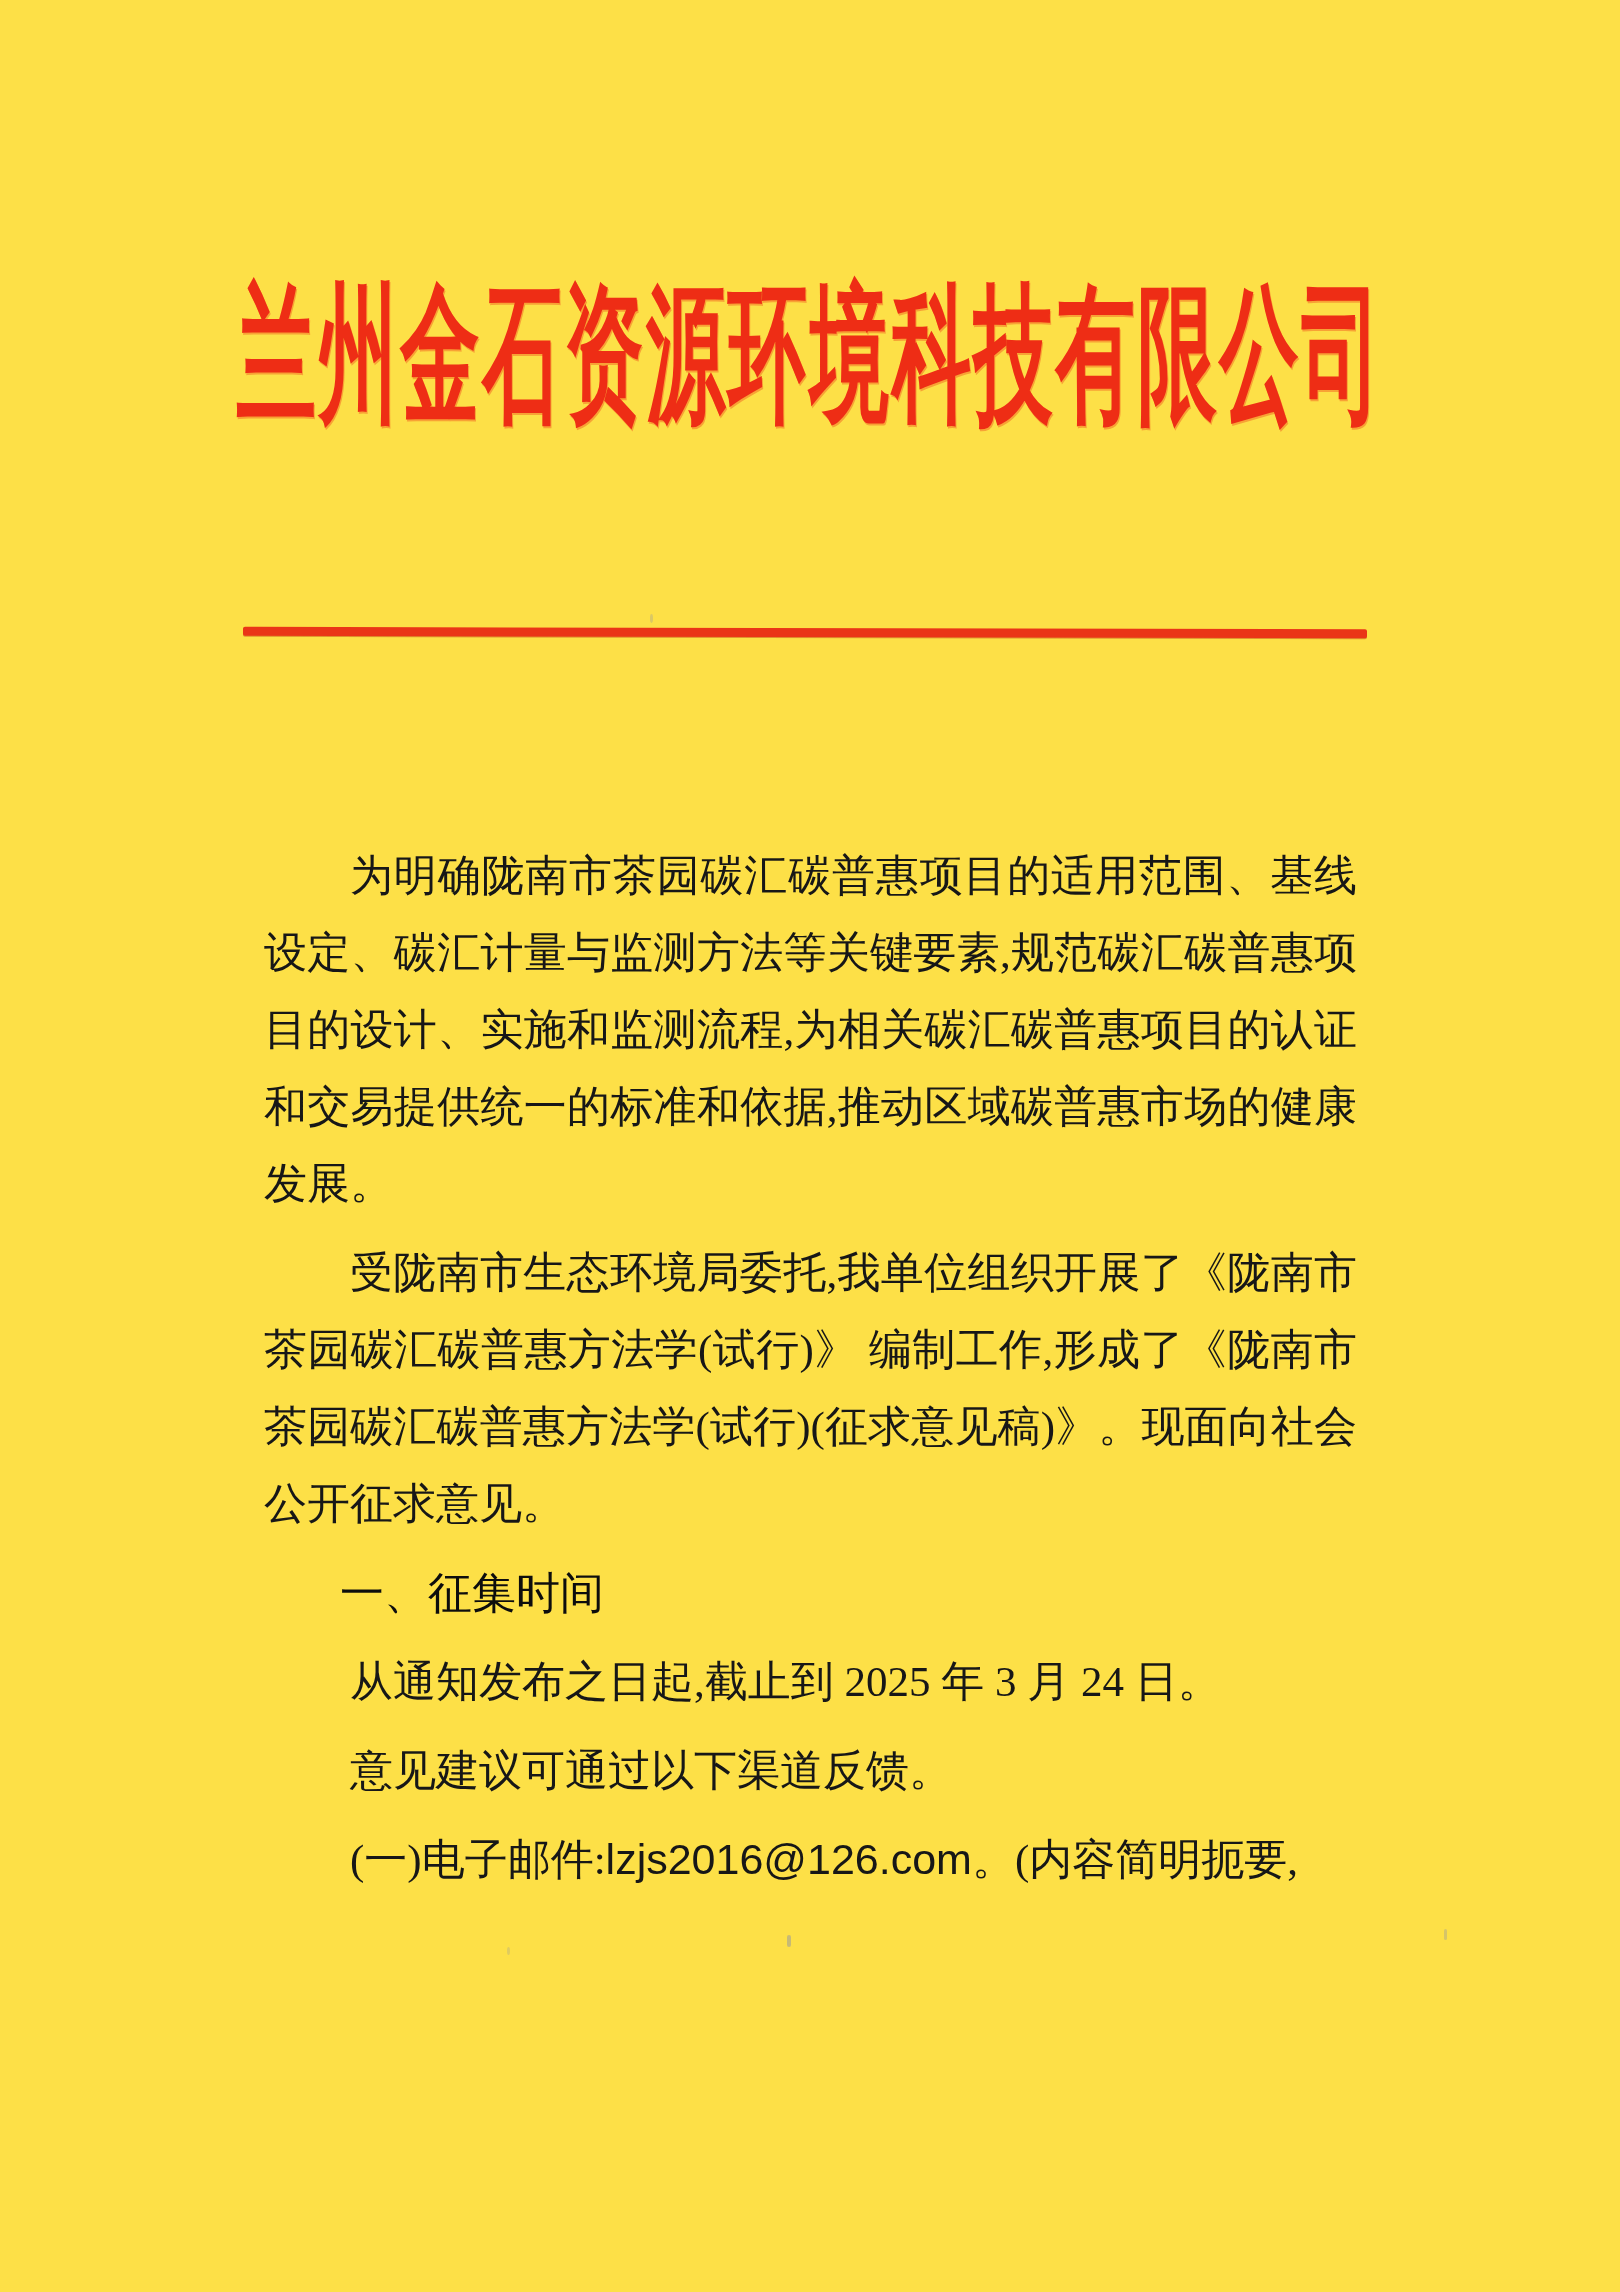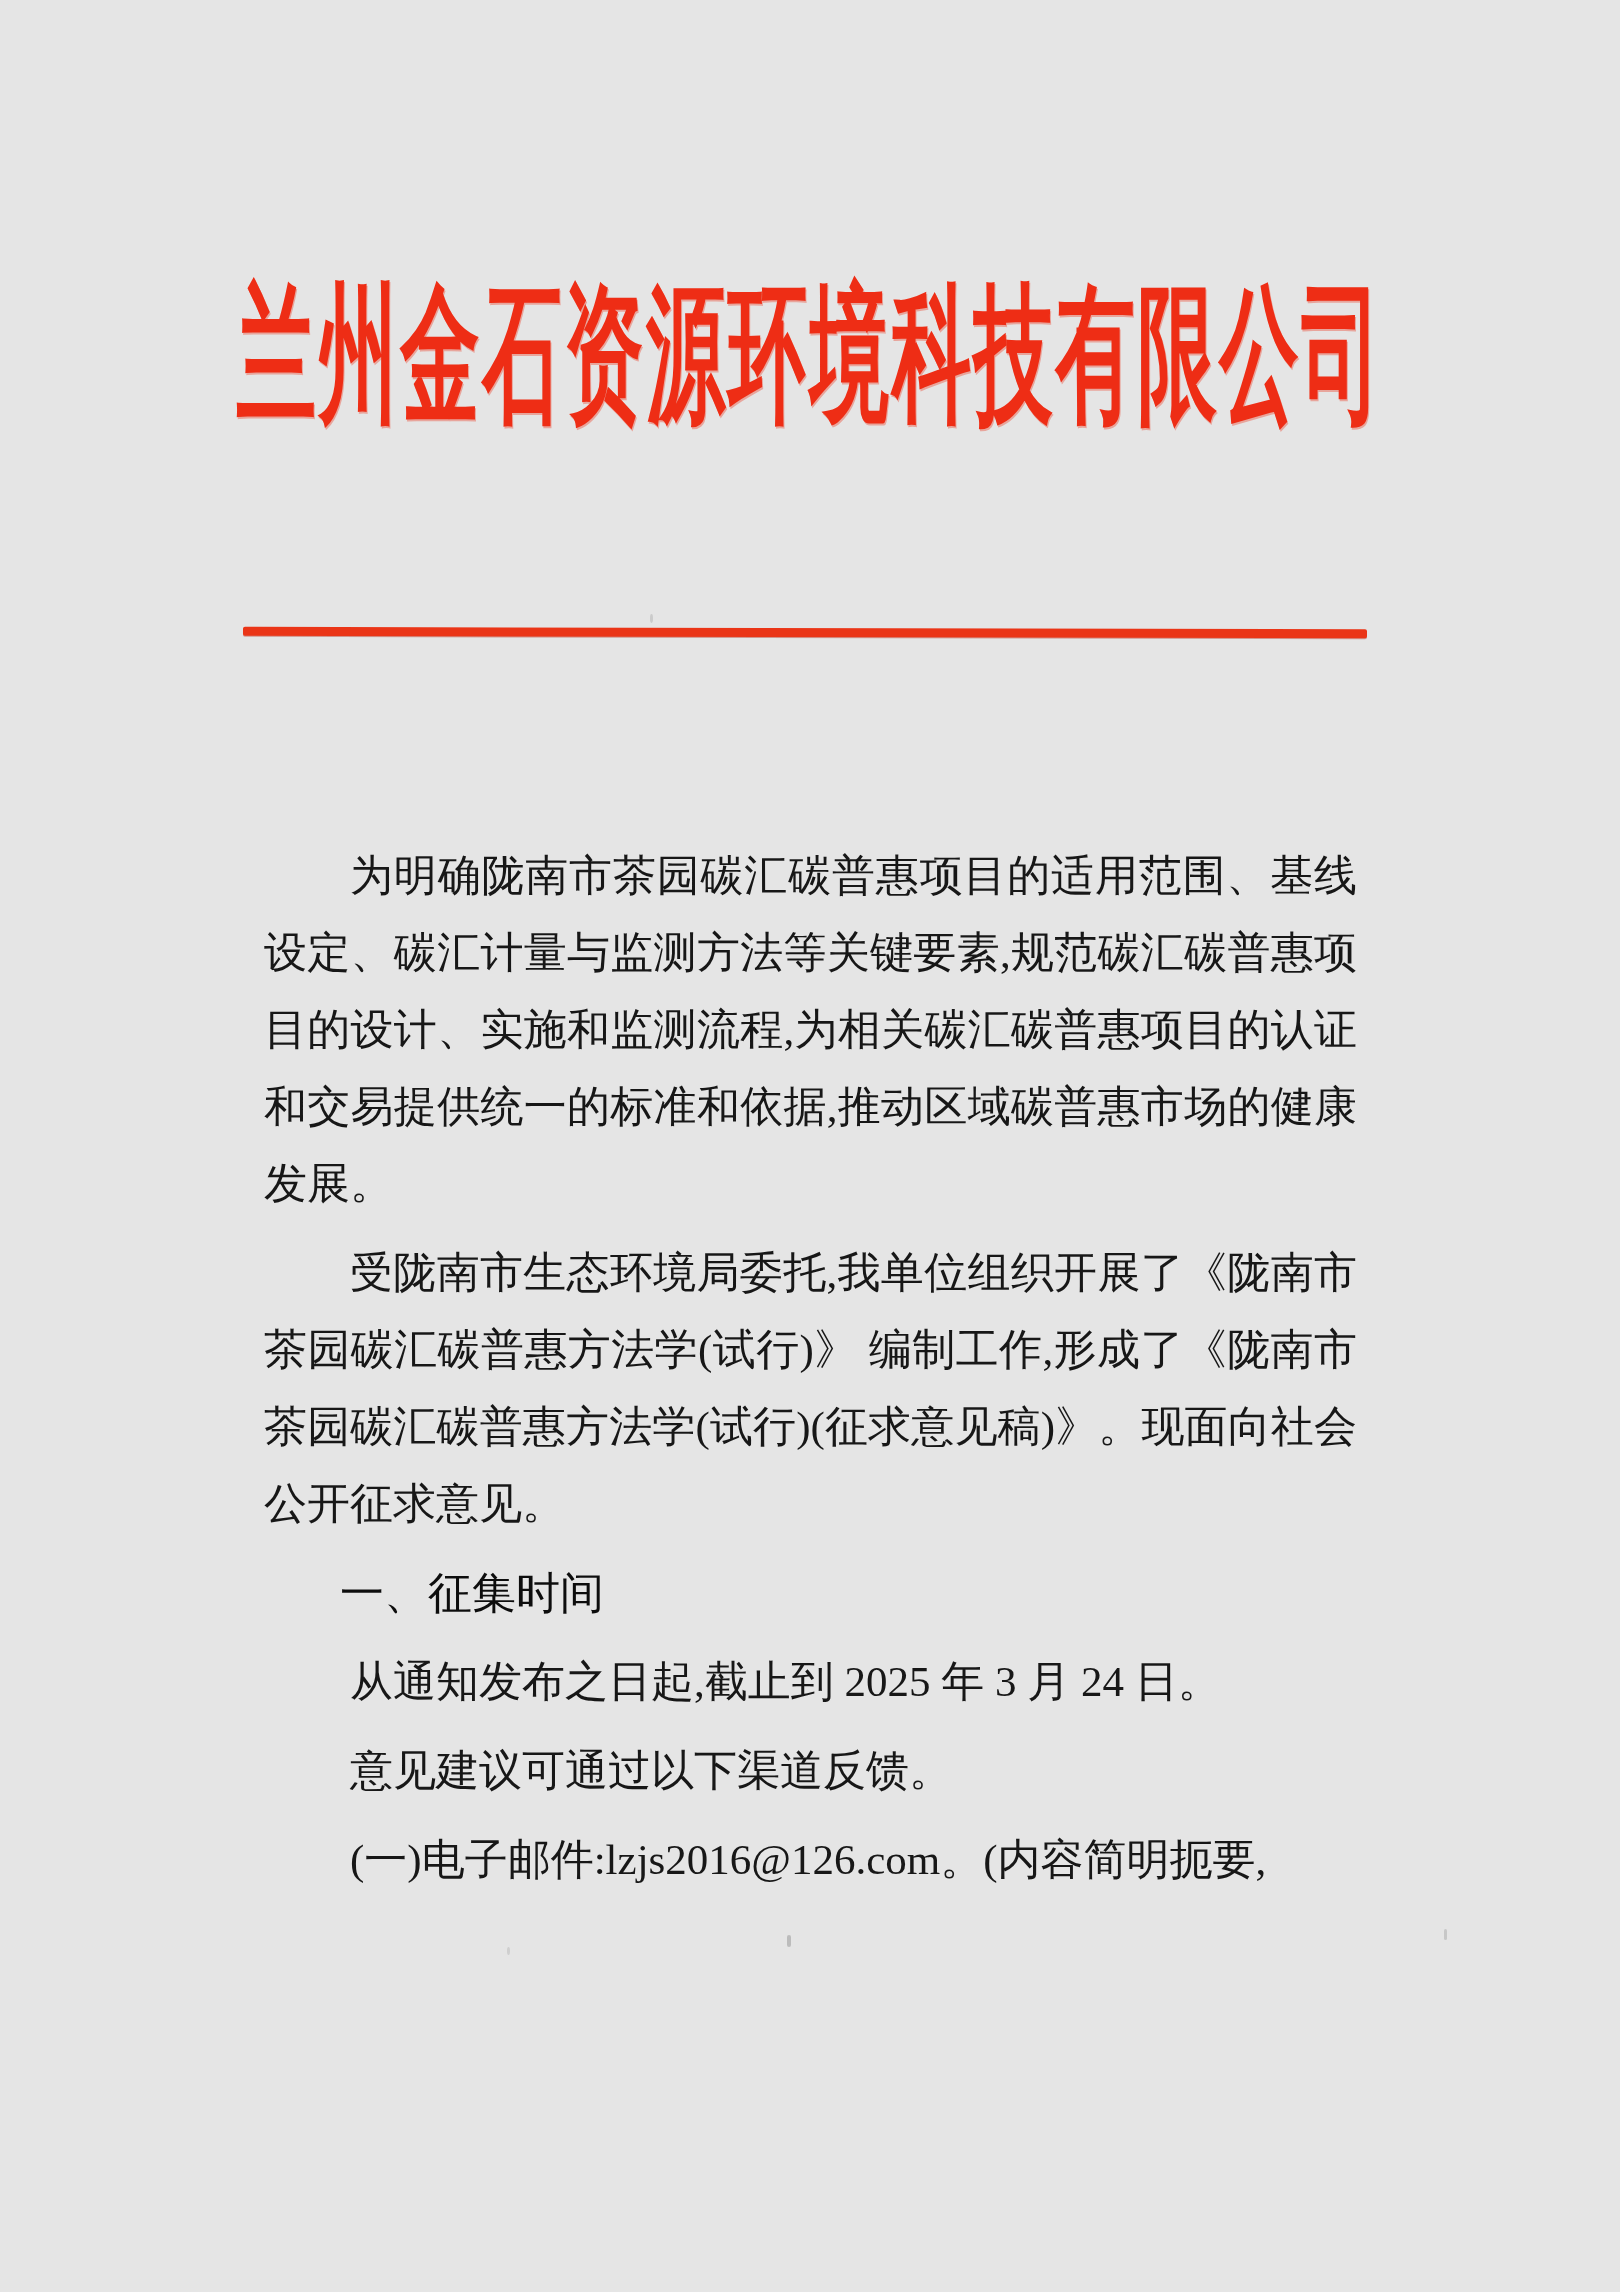--- a/index.html
+++ b/index.html
@@ -4,21 +4,21 @@
 <style>
   html, body {
     margin: 0;
     padding: 0;
     background: #ffffff;
   }
   .page {
     position: relative;
     width: 1620px;
     height: 2293px;
-    background: #e5e5e5;
+    background: #fde047;
     overflow: hidden;
     font-family: "Liberation Serif", serif;
     color: #161616;
   }
 
   
   .letterhead {
     position: absolute;
     top: 281px;
     left: 0;
@@ -82,21 +82,21 @@
   }
   .section-heading {
     margin: 0;
     text-indent: 2em;
     font-family: "Liberation Sans", sans-serif;
     font-weight: 400;
     font-size: 44px;
     line-height: 77px;
     color: #0d0d0d;
   }
-  .latin { font-family: Liberation Serif, serif; }
+  .latin { font-family: Liberation Sans, sans-serif; }
 
   
   .speck {
     position: absolute;
     background: #9a9a9a;
     border-radius: 50%;
     opacity: 0.55;
   }
   .speck.s1 { left: 787px;  top: 1935px; width: 3.9px;  height: 11.8px; border-radius: 2px; }
   .speck.s2 { left: 1444px; top: 1929px; width: 2.9px;  height: 10.8px; border-radius: 2px; opacity: 0.4; }

